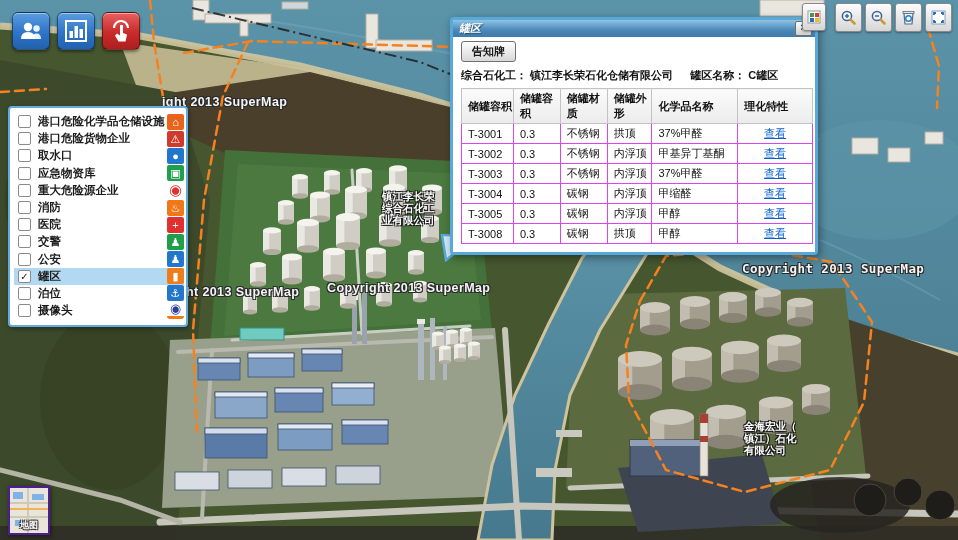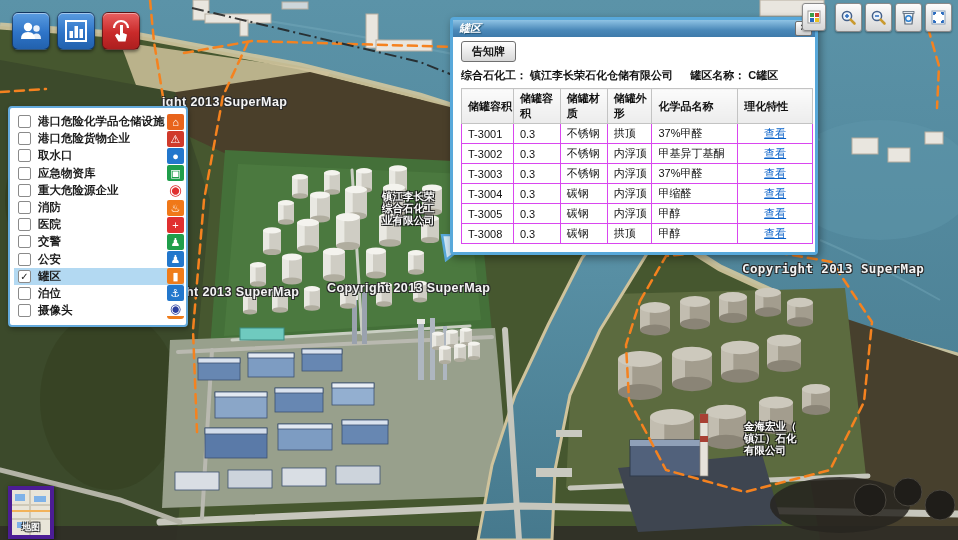--- a/index.html
+++ b/index.html
@@ -59,21 +59,21 @@
   .tank-table a{color:#0a62c9;text-decoration:underline;cursor:pointer;}
   .callout{position:absolute;left:438px;top:234px;z-index:4;}
 
   
   .map-controls{position:absolute;right:6px;top:3px;z-index:6;display:flex;align-items:flex-start;}
   .mc-btn{width:25px;height:27px;margin-left:3px;background:linear-gradient(#fcfcfc,#d6d6d6);border:1px solid #8a8a8a;border-radius:3px;
     display:flex;align-items:center;justify-content:center;box-shadow:0 1px 2px rgba(0,0,0,.35);cursor:pointer;}
   .mc-btn.small{width:22px;height:26px;margin-right:6px;}
 
   
-  .minimap{position:absolute;left:8px;top:486px;width:38px;height:45px;z-index:6;border:4px solid #4c1d95;box-shadow:1px 1px 4px rgba(0,0,0,.5);
+  .minimap{position:absolute;left:8px;top:486px;width:38px;height:45px;z-index:6;border:2px solid #4c1d95;box-shadow:1px 1px 4px rgba(0,0,0,.5);
     background:#e9e5d9;cursor:pointer;overflow:hidden;}
   .mm-block{position:absolute;background:#7fb2e8;}
   .mm-road{position:absolute;background:#f2b25a;}
   .mm-grid{position:absolute;background:#cfc9b8;}
   .mm-label{position:absolute;left:0;right:0;bottom:1px;text-align:center;font-size:9px;font-weight:bold;color:#fff;
     text-shadow:1px 1px 0 #333,-1px -1px 0 #333,1px -1px 0 #333,-1px 1px 0 #333;}
 </style>
 </head>
 <body>
 

